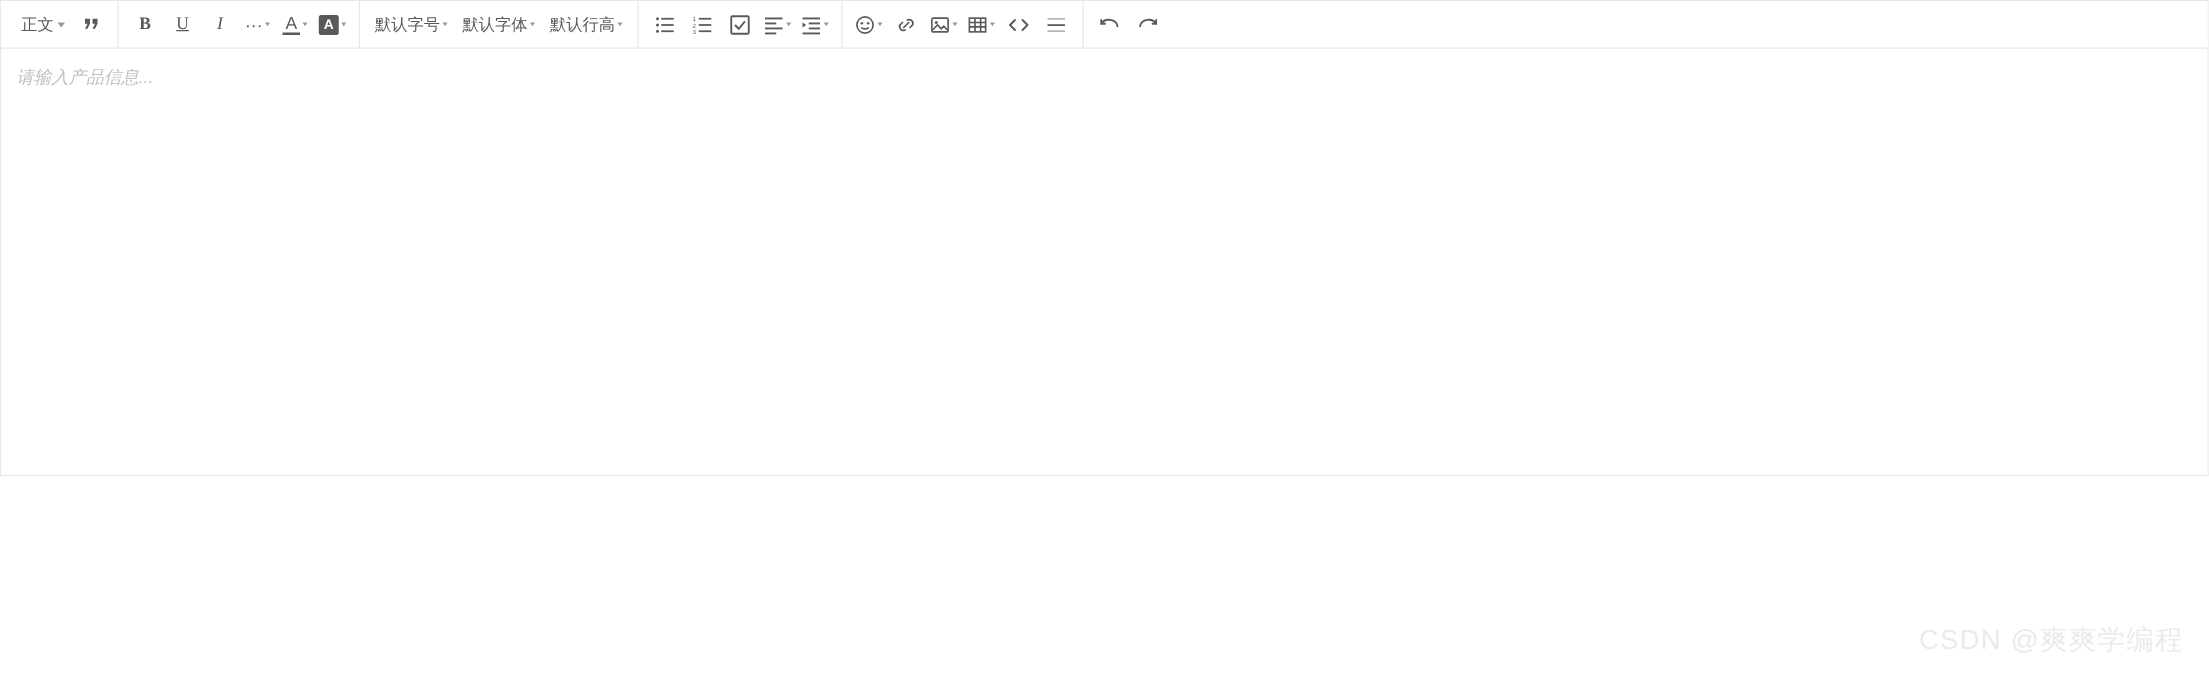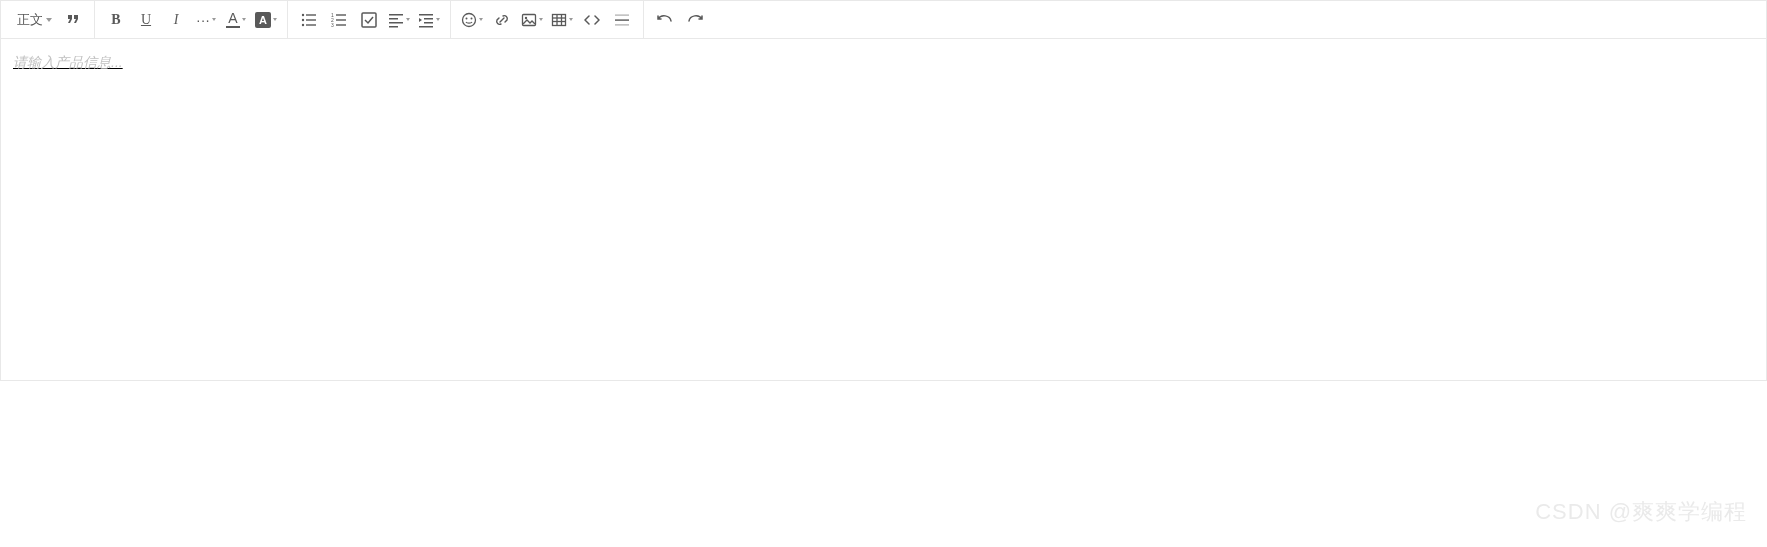--- a/index.html
+++ b/index.html
@@ -6,21 +6,21 @@
 body { font-family: "Microsoft YaHei", -apple-system, sans-serif; background: #fff; width: 1767px; height: 547px; position: relative; overflow: hidden; }
 .editor-wrap { border: 1px solid #e8e8e8; width: 100%; height: 381px; }
 .toolbar { display: flex; align-items: center; height: 38px; border-bottom: 1px solid #e8e8e8; background: #fff; padding: 0 4px; }
 .tb-group { display: flex; align-items: center; height: 100%; padding: 0 6px; border-right: 1px solid #e8e8e8; }
 .tb-group:last-child { border-right: none; }
 .tb-btn { display: flex; align-items: center; justify-content: center; height: 30px; min-width: 30px; padding: 0 4px; color: #595959; cursor: pointer; font-size: 14px; }
 .tb-btn svg { width: 16px; height: 16px; }
 .tb-label { font-size: 13px; color: #595959; padding: 0 6px; display: flex; align-items: center; cursor: pointer; height: 30px; }
 .caret { display: inline-block; margin-left: 3px; width: 0; height: 0; border-left: 3px solid transparent; border-right: 3px solid transparent; border-top: 4px solid #999; }
 .caret-sm { display: inline-block; margin-left: 2px; width: 0; height: 0; border-left: 2.5px solid transparent; border-right: 2.5px solid transparent; border-top: 3px solid #999; }
-.content { padding: 14px 12px; height: calc(100% - 38px); outline: none; text-decoration: underline; }
+.content { padding: 14px 12px; height: calc(100% - 38px); outline: none; }
 .placeholder { color: #c0c0c0; font-style: italic; font-size: 14px; }
 .watermark { position: absolute; right: 20px; bottom: 20px; color: #d9d9d9; font-size: 22px; opacity: 0.55; pointer-events: none; letter-spacing: 1px; }
 .bold { font-weight: 700; font-family: Georgia, serif; }
 .underline { text-decoration: underline; font-family: Georgia, serif; }
 .italic { font-style: italic; font-family: Georgia, serif; }
 .font-color-line { display: flex; flex-direction: column; align-items: center; line-height: 1; }
 .font-color-line .bar { width: 14px; height: 2px; background: #595959; margin-top: 1px; }
 .bg-color-box { display: inline-flex; align-items: center; justify-content: center; width: 16px; height: 16px; background: #595959; color: #fff; font-size: 11px; font-weight: 700; border-radius: 2px; }
 </style>
 </head>
@@ -63,20 +63,34 @@
         <span class="caret-sm"></span>
       </div>
       <div class="tb-btn">
         <span class="bg-color-box">
           <span>A</span>
         </span>
         <span class="caret-sm"></span>
       </div>
     </div>
 
+    <div class="tb-group">
+      <div class="tb-label">
+        <span>默认字号</span>
+        <span class="caret-sm"></span>
+      </div>
+      <div class="tb-label">
+        <span>默认字体</span>
+        <span class="caret-sm"></span>
+      </div>
+      <div class="tb-label">
+        <span>默认行高</span>
+        <span class="caret-sm"></span>
+      </div>
+    </div>
 
     <div class="tb-group">
       <div class="tb-btn">
         <svg viewBox="0 0 16 16">
             <circle cx="2" cy="3" r="1.2" fill="currentColor"></circle>
             <rect x="5" y="2.3" width="10" height="1.4" fill="currentColor"></rect>
             <circle cx="2" cy="8" r="1.2" fill="currentColor"></circle>
             <rect x="5" y="7.3" width="10" height="1.4" fill="currentColor"></rect>
             <circle cx="2" cy="13" r="1.2" fill="currentColor"></circle>
             <rect x="5" y="12.3" width="10" height="1.4" fill="currentColor"></rect>

